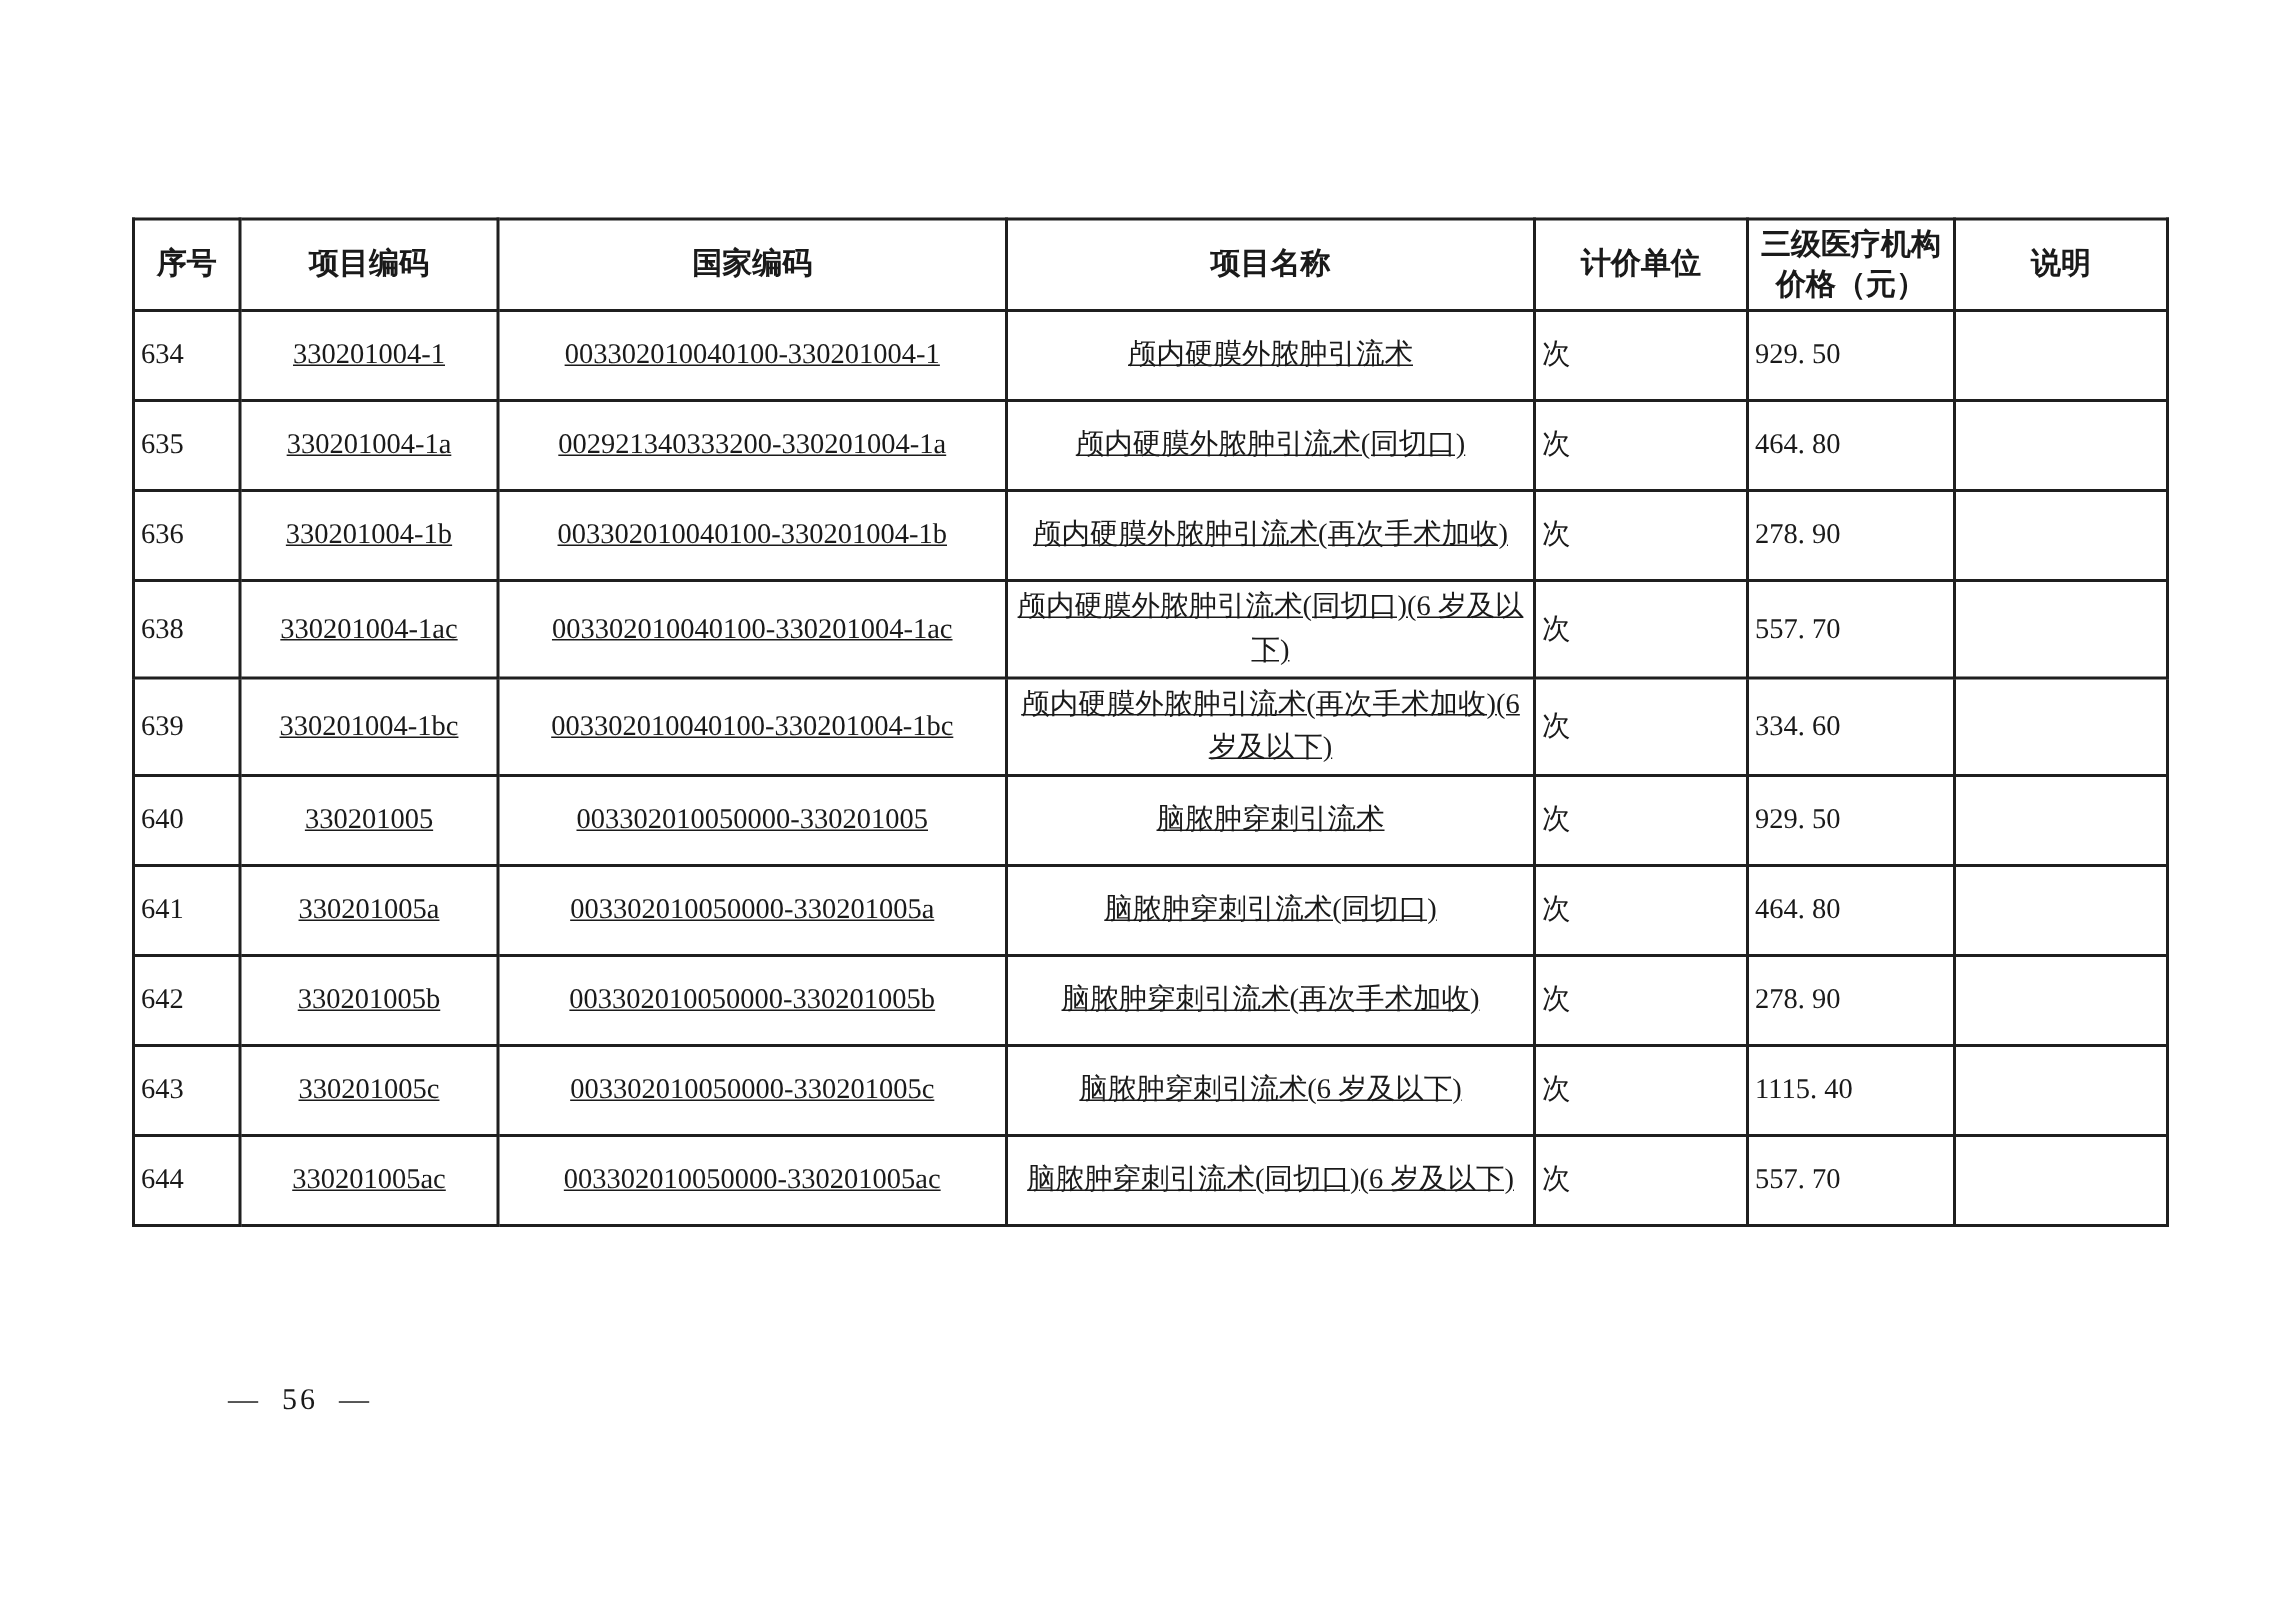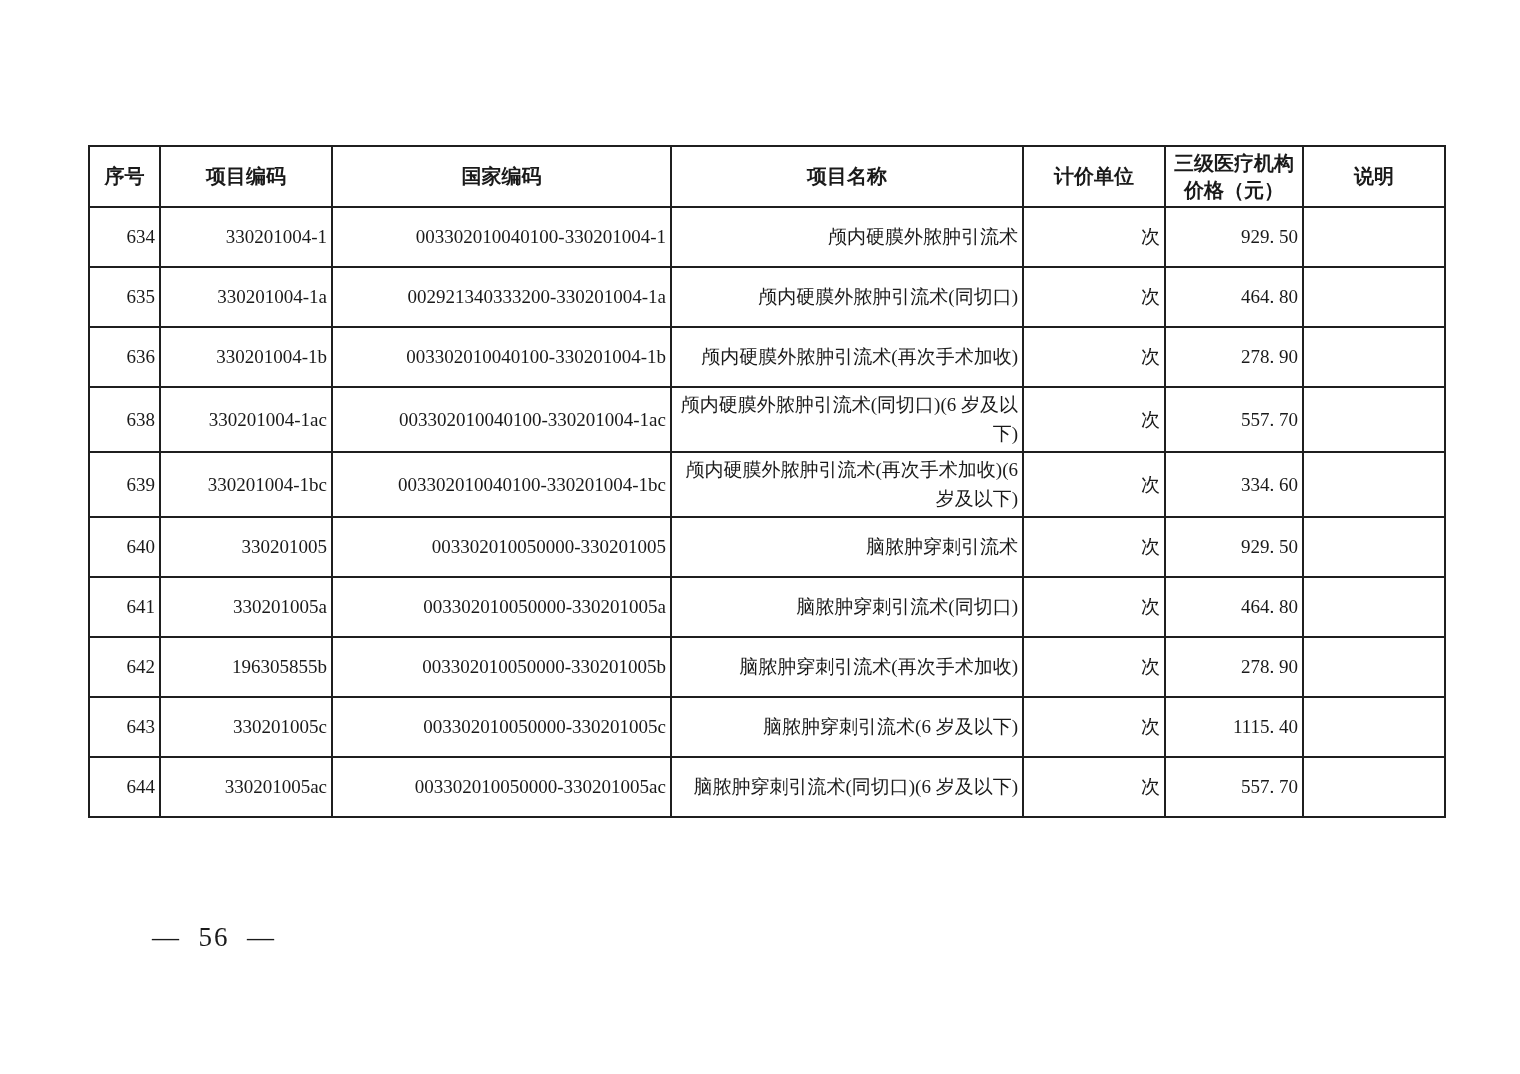--- a/index.html
+++ b/index.html
@@ -44,36 +44,37 @@
     line-height: 1.35;
     padding: 2px 4px;
   }
   table.price-table td {
     font-size: 19px;
     height: 54px;
     line-height: 1.55;
     padding: 2px 4px;
   }
   td.col-seq, td.col-unit, td.col-price {
-    text-align: right;
+    text-align: left;
   }
   td.col-item_code, td.col-national_code, td.col-item_name {
-    text-align: right;
+    text-align: center;
     padding-left: 3px;
     padding-right: 3px;
+    text-decoration: underline;
   }
   td.col-national_code {
     letter-spacing: 0px;
     margin-top: 33px;
   }
   .page-number {
     position: absolute;
     left: 152px;
     top: 922px;
-    font-size: 27px;
+    font-size: 20px;
     font-family: "Liberation Serif", "DejaVu Serif", serif;
     color: #1a1a1a;
     letter-spacing: 2px;
     white-space: pre;
   }
 </style>
 </head>
 <body>
 
 <div class="page">
@@ -159,21 +160,21 @@
             <td class="col-seq">641</td>
             <td class="col-item_code">330201005a</td>
             <td class="col-national_code">003302010050000-330201005a</td>
             <td class="col-item_name">脑脓肿穿刺引流术(同切口)</td>
             <td class="col-unit">次</td>
             <td class="col-price">464. 80</td>
             <td class="col-note"></td>
           </tr>
           <tr>
             <td class="col-seq">642</td>
-            <td class="col-item_code">196305855b</td>
+            <td class="col-item_code">330201005b</td>
             <td class="col-national_code">003302010050000-330201005b</td>
             <td class="col-item_name">脑脓肿穿刺引流术(再次手术加收)</td>
             <td class="col-unit">次</td>
             <td class="col-price">278. 90</td>
             <td class="col-note"></td>
           </tr>
           <tr>
             <td class="col-seq">643</td>
             <td class="col-item_code">330201005c</td>
             <td class="col-national_code">003302010050000-330201005c</td>

